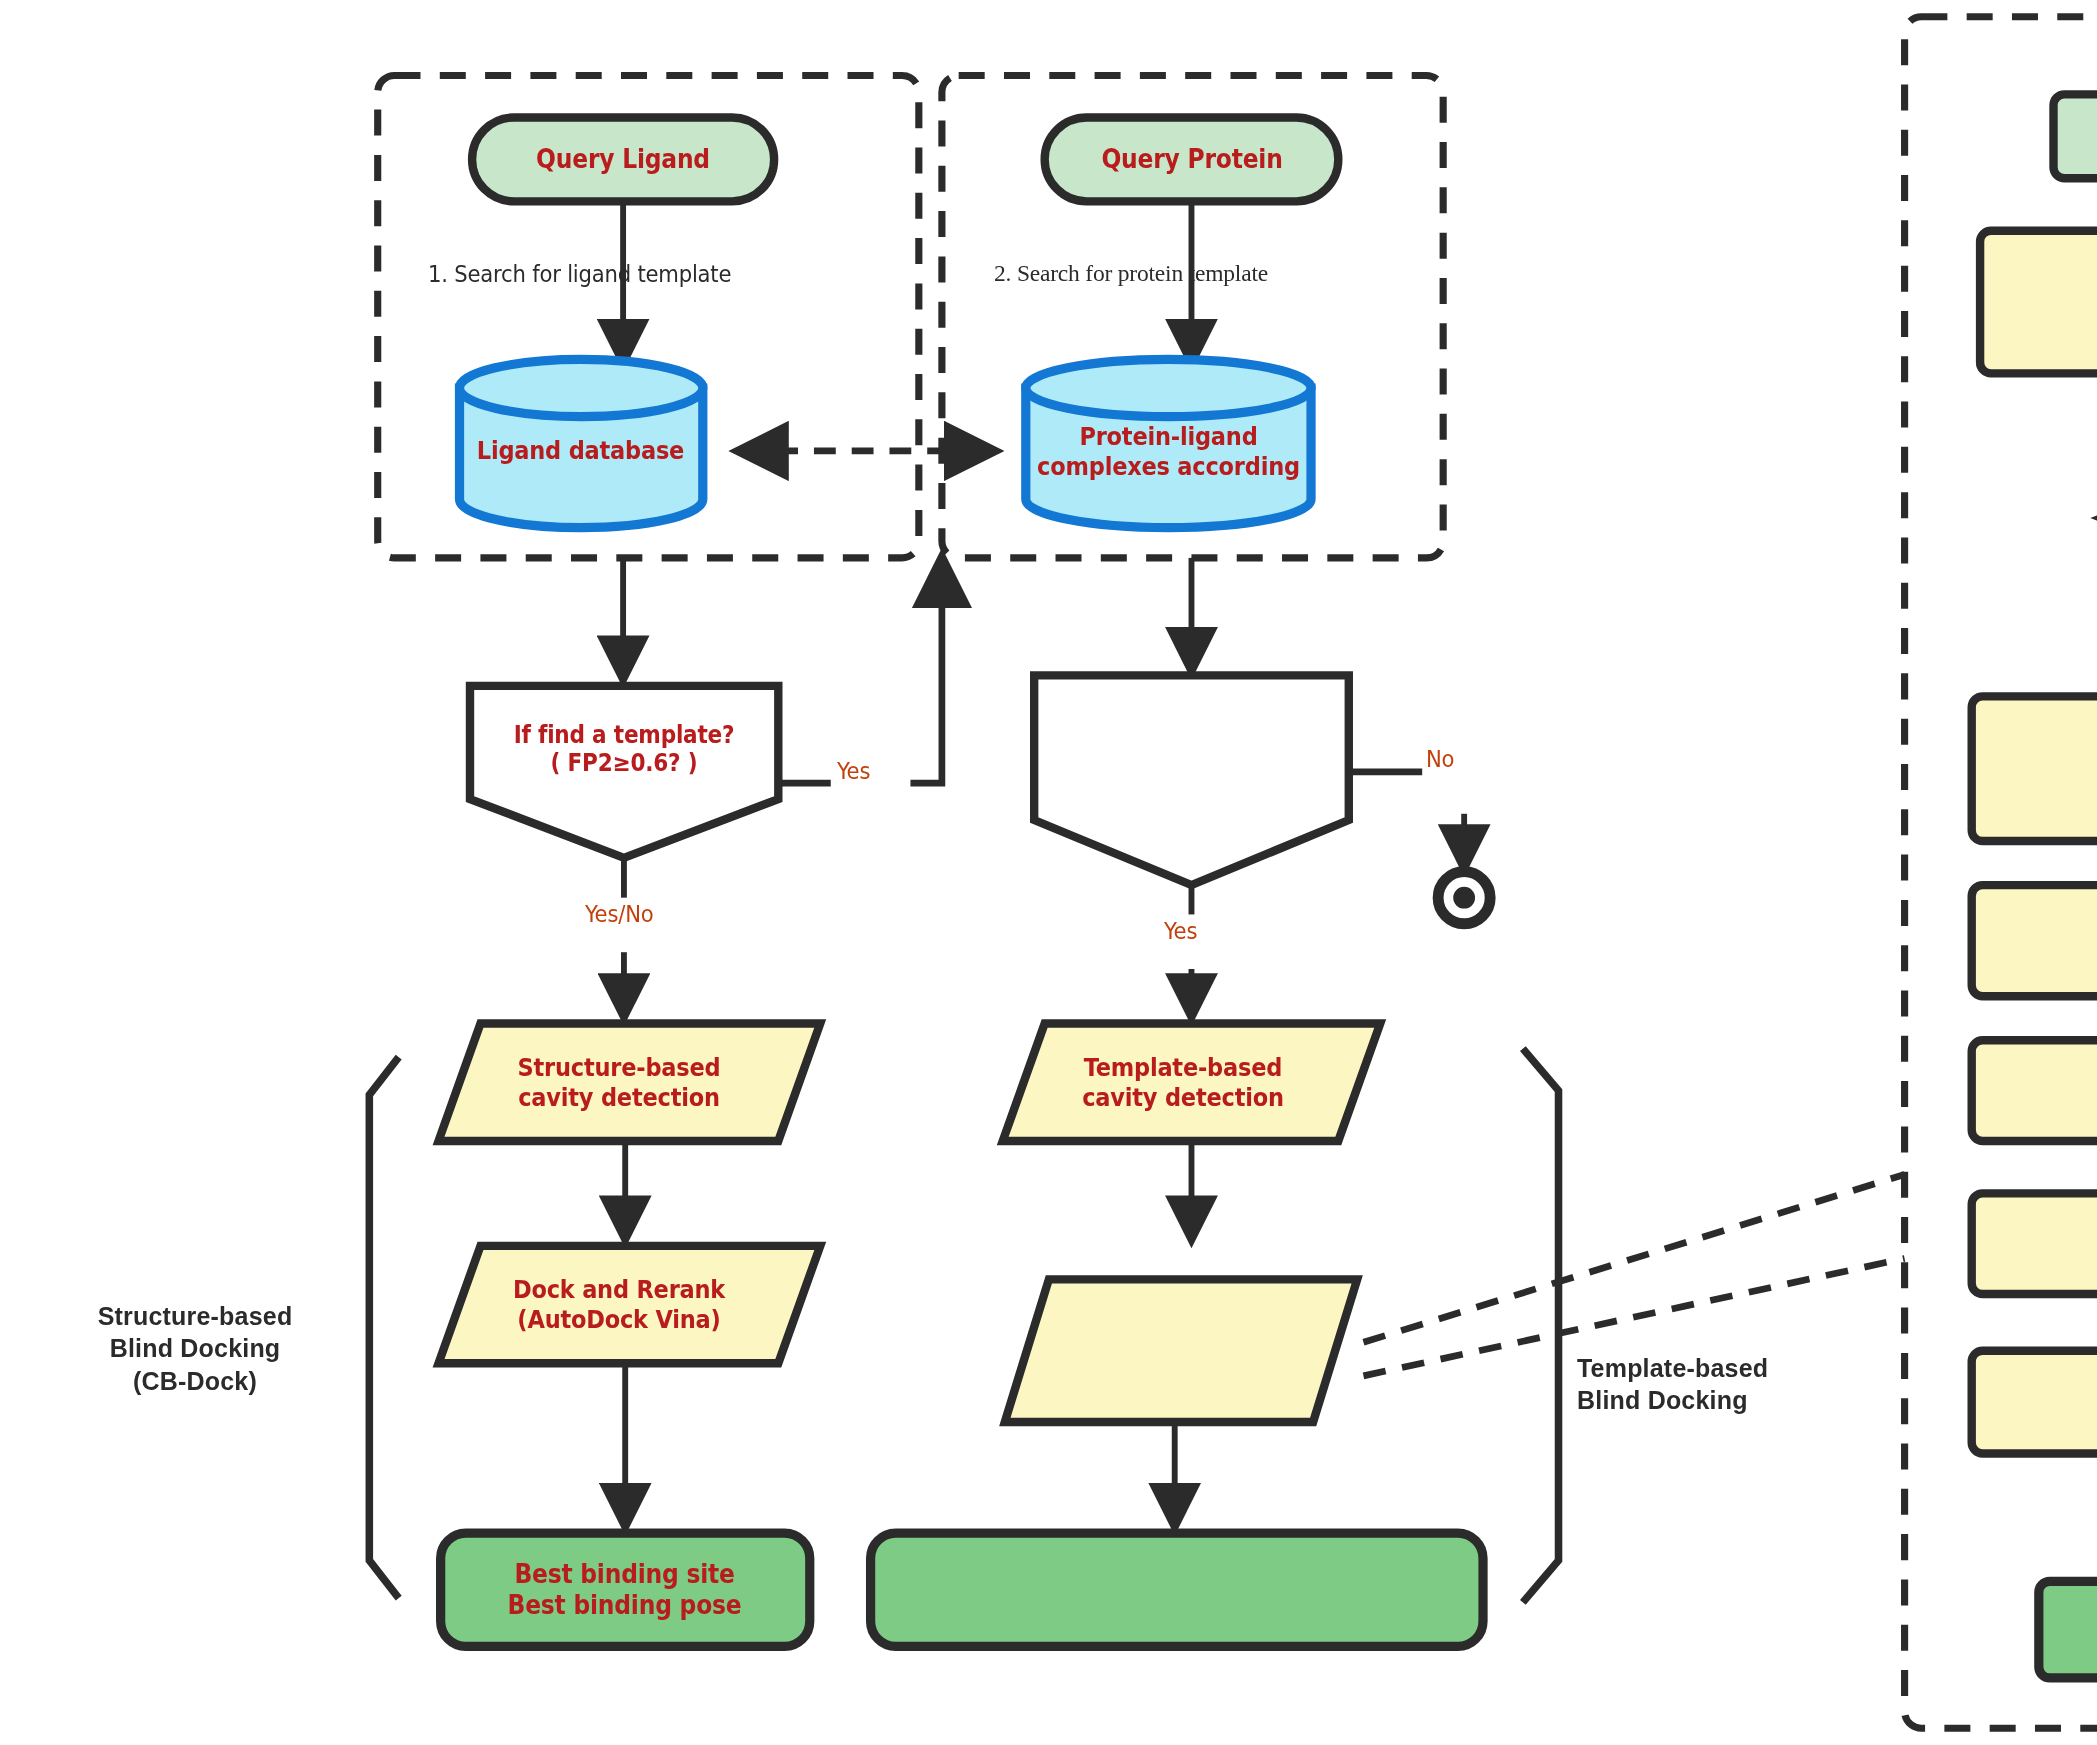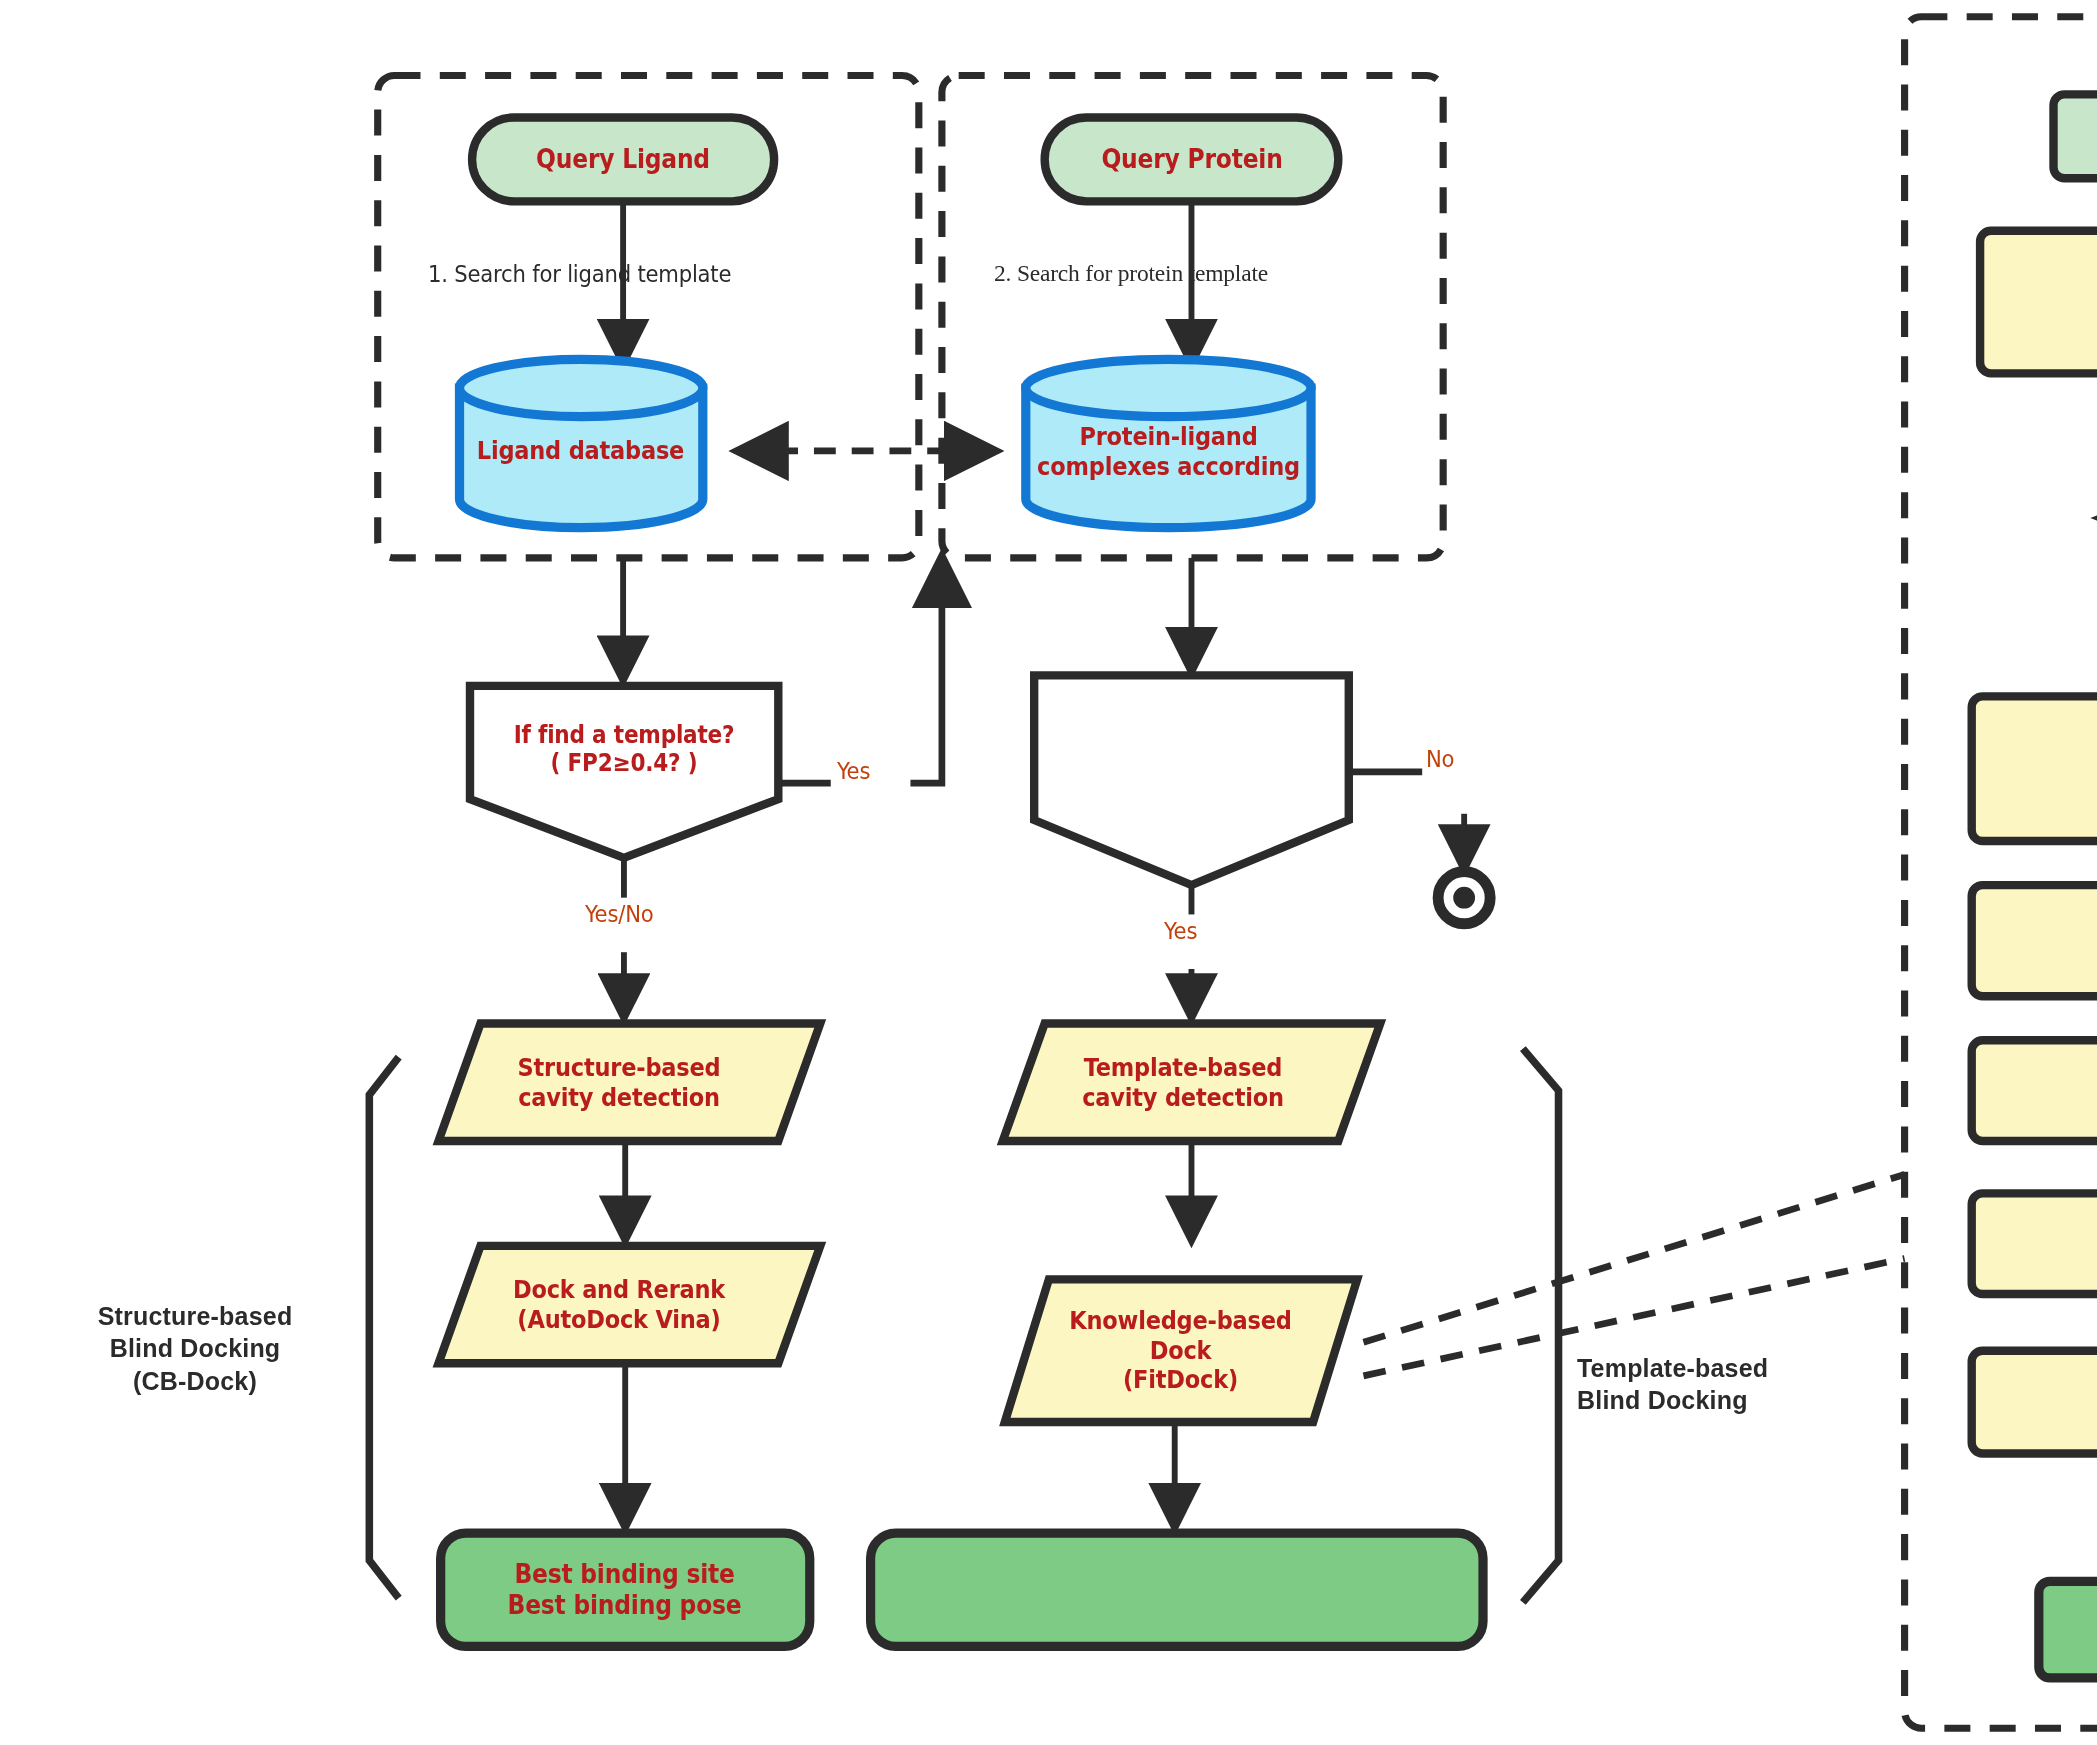--- a/index.html
+++ b/index.html
@@ -170,39 +170,35 @@
 <div class="node fs-db" style="left:459px;top:403px;width:243px;height:96px;">
   <span class="txt">Ligand database</span>
     </div>
 
 <div class="node fs-db" style="left:1026px;top:399px;width:285px;height:105px;white-space:pre-line;">
   <span class="txt">Protein-ligand
 complexes according</span></div>
 
 <div class="node fs-dec" style="left:470px;top:686px;width:308px;height:126px;white-space:pre-line;">
   <span class="txt">If find a template?
-( FP2≥0.4? )</span></div>
+( FP2≥0.6? )</span></div>
 
 
 <div class="node fs-proc" style="left:449px;top:1024px;width:340px;height:117px;white-space:pre-line;">
   <span class="txt">Structure-based
 cavity detection</span></div>
 
 <div class="node fs-proc" style="left:1013px;top:1024px;width:340px;height:117px;white-space:pre-line;">
   <span class="txt">Template-based
 cavity detection</span></div>
 
 <div class="node fs-proc" style="left:449px;top:1246px;width:340px;height:117px;white-space:pre-line;">
   <span class="txt">Dock and Rerank
 (AutoDock Vina)</span></div>
 
-<div class="node fs-proc" style="left:1015px;top:1279px;width:331px;height:143px;white-space:pre-line;">
-  <span class="txt">Knowledge-based
-Dock
-(FitDock)</span></div>
 
 <div class="node fs-term" style="left:440px;top:1533px;width:369px;height:113px;white-space:pre-line;">
   <span class="txt">Best binding site
 Best binding pose</span></div>
 
 
 <div class="edgelabel fs-edge" style="left:428px;top:260px;">
   <span>1. Search for ligand template</span></div>
 
 <div class="edgelabel fs-edge" style="left:994px;top:260px;font-family:Liberation Serif, serif;">

